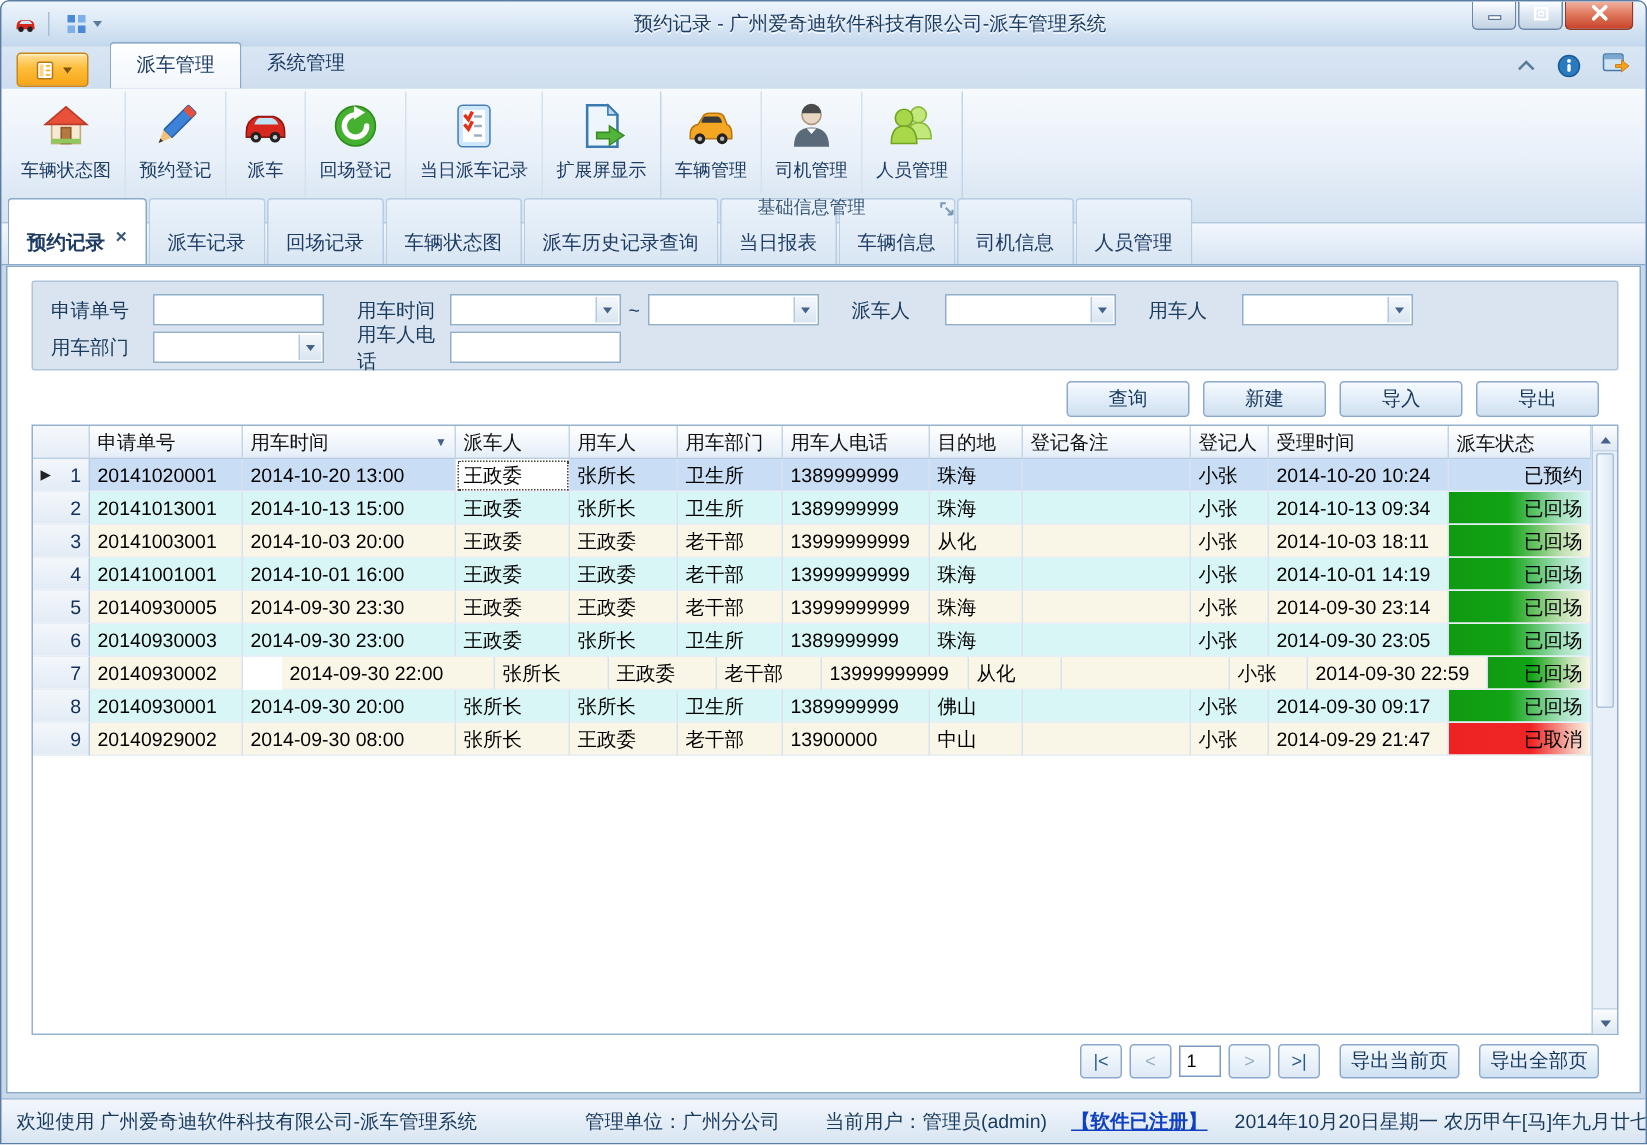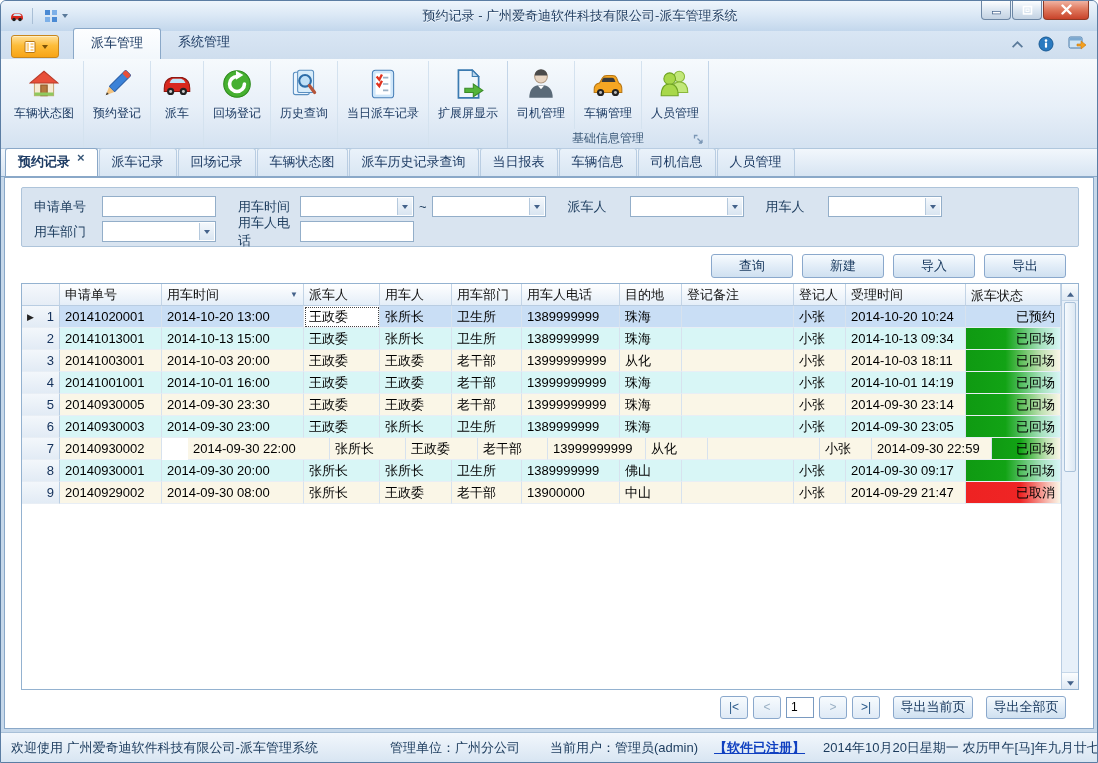--- a/index.html
+++ b/index.html
@@ -56,21 +56,21 @@
   .icon32 { width:34px; height:34px; display:flex; }
   .icon32 svg { width:34px; height:34px; }
   .rgroup-foot { height:19px; display:flex; align-items:center; justify-content:center;
     font-size:12px; color:#3a5878; position:relative; }
   .launcher { position:absolute; right:4px; bottom:3px; width:11px; height:11px; }
   .launcher svg { width:11px; height:11px; }
 
   
   .doctabs { height:28px; flex:0 0 28px; display:flex; align-items:flex-end; padding:3px 4px 0;
     background:linear-gradient(#f2f7fc,#d7e4f2); border-bottom:1px solid #8aa8c8; }
-  .dtab { padding:4px 12px 5px; font-size:13px; color:#1e3c64; display:flex; gap:7px;
+  .dtab { padding:20px 12px 5px; font-size:13px; color:#1e3c64; display:flex; gap:7px;
     border:1px solid #b9cde2; border-bottom:none; border-radius:3px 3px 0 0; margin-right:1px;
     background:linear-gradient(#eaf2fa,#d9e6f3); white-space:nowrap; }
   .dtab.active { background:#fff; border-color:#8aa8c8; font-weight:bold; }
   .dtab-close { font-size:13px; line-height:10px; color:#3a5878; font-weight:bold; }
 
   
   .content-outer { flex:1; padding:0 3px 3px; background:#c6d8ea; min-height:0; }
   .content { height:100%; background:#fff; border:1px solid #8aa8c8; display:flex;
     flex-direction:column; }
 
@@ -275,31 +275,20 @@
                 <circle cx="16" cy="16" r="12.5" fill="#46b030" stroke="#2d8a1c"></circle>
                 <path d="M16 9 A7 7 0 1 0 23 16" fill="none" stroke="#fff" stroke-width="3.4" stroke-linecap="round"></path>
                 <path d="M15 3.5 L15 12 L22 7.5 Z" fill="#fff"></path>
               </svg>
             </span>
             <span class="rbtn-label">回场登记</span>
           </div>
           <div class="rbtn">
             <span class="icon32">
               <svg viewBox="0 0 32 32">
-                <rect x="6" y="5" width="15" height="21" rx="2" fill="#eaf4fd" stroke="#5a8fc0"></rect>
-                <rect x="10" y="3" width="15" height="21" rx="2" fill="#d7ecfa" stroke="#5a8fc0"></rect>
-                <circle cx="17" cy="13" r="5.5" fill="#bfe0f7" stroke="#2d6da8" stroke-width="2"></circle>
-                <line x1="21" y1="17.5" x2="26" y2="24" stroke="#b5553a" stroke-width="3" stroke-linecap="round"></line>
-              </svg>
-            </span>
-            <span class="rbtn-label">历史查询</span>
-          </div>
-          <div class="rbtn">
-            <span class="icon32">
-              <svg viewBox="0 0 32 32">
                 <rect x="6" y="3" width="20" height="26" rx="3" fill="#cfe7fa" stroke="#4a80b8"></rect>
                 <rect x="9" y="6" width="14" height="20" fill="#fff"></rect>
                 <line x1="16" y1="10" x2="21" y2="10" stroke="#9ab0c4" stroke-width="1.6"></line>
                 <line x1="16" y1="16" x2="21" y2="16" stroke="#9ab0c4" stroke-width="1.6"></line>
                 <line x1="16" y1="22" x2="21" y2="22" stroke="#9ab0c4" stroke-width="1.6"></line>
                 <path d="M10 9 L12.5 12 L15 7" stroke="#e0321e" stroke-width="2.2" fill="none"></path>
                 <path d="M10 15 L12.5 18 L15 13" stroke="#e0321e" stroke-width="2.2" fill="none"></path>
               </svg>
             </span>
             <span class="rbtn-label">当日派车记录</span>
@@ -314,40 +303,40 @@
             </span>
             <span class="rbtn-label">扩展屏显示</span>
           </div>
         </div>
       </div>
       <div class="rgroup">
         <div class="rgroup-btns">
           <div class="rbtn">
             <span class="icon32">
               <svg viewBox="0 0 32 32">
-                <circle cx="16" cy="9" r="6" fill="#e8d5c2" stroke="#b09a84"></circle>
-                <path d="M10 8 A6 6 0 0 1 22 8 L10 8 Z" fill="#4a4a4a"></path>
-                <path d="M5 29 Q5 17 16 17 Q27 17 27 29 Z" fill="#5a6a78"></path>
-                <path d="M13 17.5 L16 21 L19 17.5 Z" fill="#fff"></path>
-              </svg>
-            </span>
-            <span class="rbtn-label">司机管理</span>
-          </div>
-          <div class="rbtn">
-            <span class="icon32">
-              <svg viewBox="0 0 32 32">
                 <path d="M3 21 Q3 16 8 15 L11 10 Q12 8 15 8 L20 8 Q23 8 24 10 L26 15 Q29 16 29 21 L29 24 L3 24 Z" fill="#f5a623" stroke="#b87714"></path>
                 <path d="M12 10 L20 10 Q22 10 23 14 L10 14 Q10.5 11 12 10 Z" fill="#3a3a3a"></path>
                 <circle cx="9" cy="24" r="3.4" fill="#222"></circle>
                 <circle cx="23" cy="24" r="3.4" fill="#222"></circle>
                 <circle cx="9" cy="24" r="1.4" fill="#bbb"></circle>
                 <circle cx="23" cy="24" r="1.4" fill="#bbb"></circle>
               </svg>
             </span>
             <span class="rbtn-label">车辆管理</span>
+          </div>
+          <div class="rbtn">
+            <span class="icon32">
+              <svg viewBox="0 0 32 32">
+                <circle cx="16" cy="9" r="6" fill="#e8d5c2" stroke="#b09a84"></circle>
+                <path d="M10 8 A6 6 0 0 1 22 8 L10 8 Z" fill="#4a4a4a"></path>
+                <path d="M5 29 Q5 17 16 17 Q27 17 27 29 Z" fill="#5a6a78"></path>
+                <path d="M13 17.5 L16 21 L19 17.5 Z" fill="#fff"></path>
+              </svg>
+            </span>
+            <span class="rbtn-label">司机管理</span>
           </div>
           <div class="rbtn">
             <span class="icon32">
               <svg viewBox="0 0 32 32">
                 <circle cx="20" cy="9" r="5" fill="#c2e87a" stroke="#8ab83a"></circle>
                 <path d="M13 24 Q13 14 20 14 Q28 14 28 24 Z" fill="#c2e87a" stroke="#8ab83a"></path>
                 <circle cx="11" cy="11" r="5.5" fill="#a8d84a" stroke="#6fa424"></circle>
                 <path d="M3 27 Q3 16 11 16 Q19 16 19 27 Z" fill="#a8d84a" stroke="#6fa424"></path>
               </svg>
             </span>

